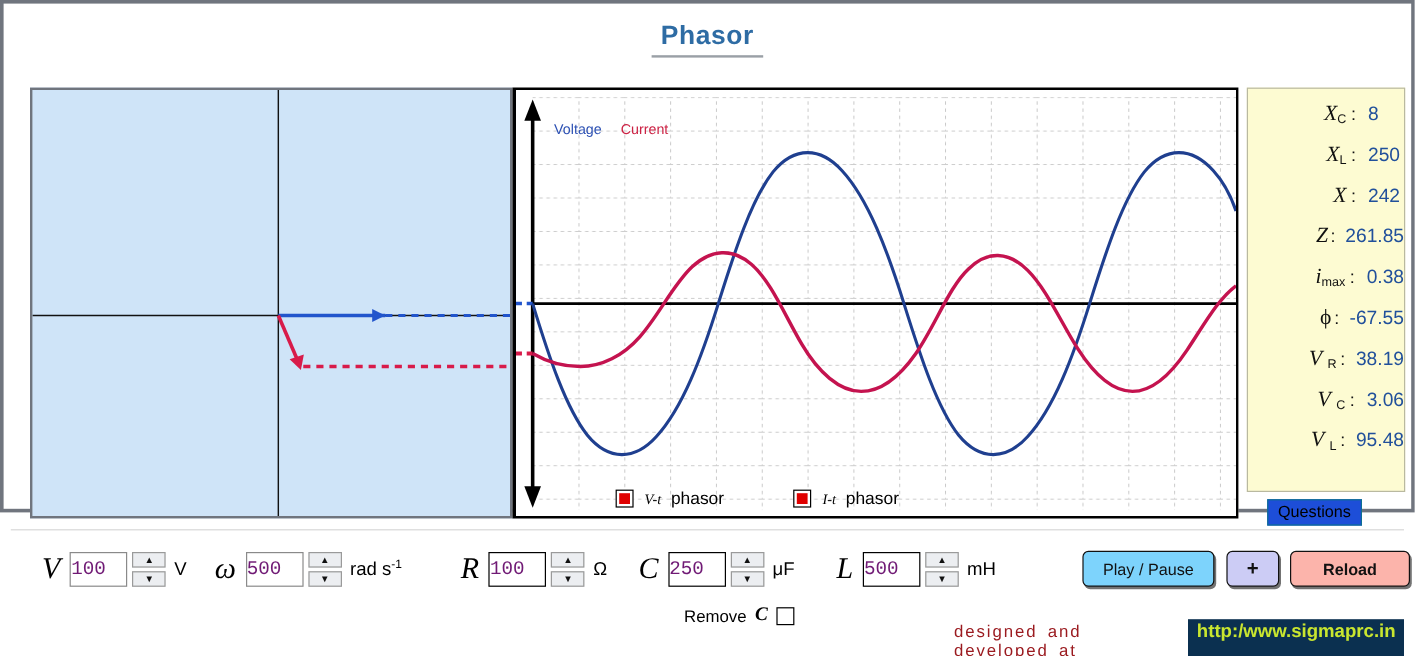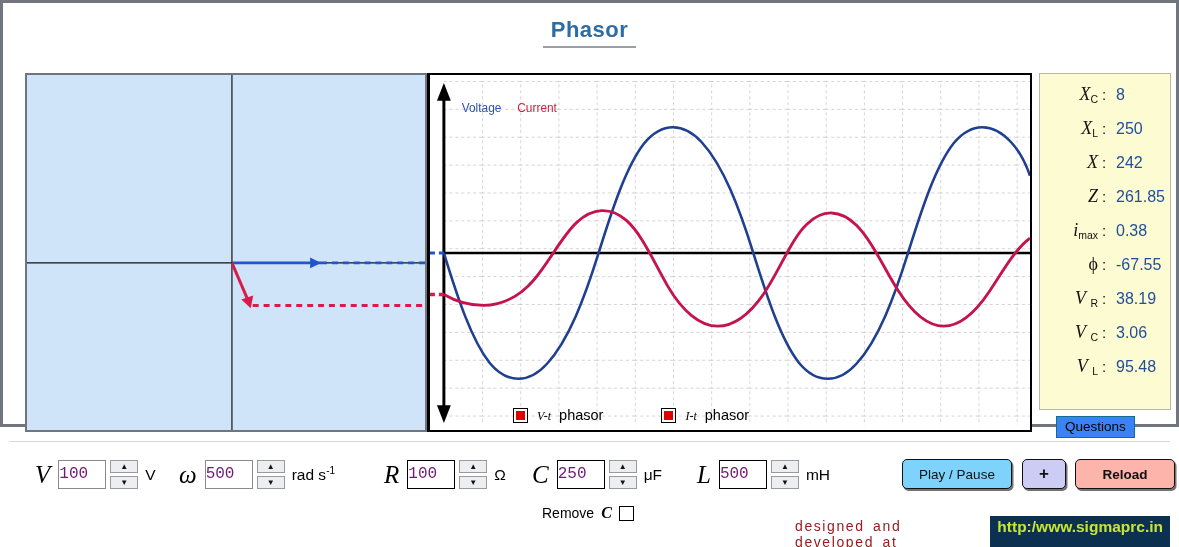--- a/index.html
+++ b/index.html
@@ -75,20 +75,21 @@
     position: absolute; left: 1036px; top: 70px;
     width: 132px; height: 337px;
     background: #fdfbd2;
     border: 1px solid #b9b9a0;
     padding-top: 10px;
   }
   .res-row {
     display: flex; align-items: baseline;
     height: 34px;
     padding-left: 6px;
+    margin-left: 24px;
   }
   .res-label {
     width: 52px; text-align: right;
     font-family: "Liberation Serif", serif;
     font-size: 18px; color: #111;
     white-space: nowrap;
   }
   .res-label .sym { font-style: italic; }
   .res-label sub {
     font-family: "Liberation Sans", sans-serif;
@@ -96,21 +97,21 @@
   }
   .res-colon { width: 12px; text-align: center; font-size: 15px; color: #111; }
   .res-val {
     margin-left: 6px;
     font-size: 16px; color: #21509b;
     white-space: nowrap;
   }
 
   #questions-btn {
     position: absolute; left: 1053px; top: 413px;
-    background: #3b82f6;
+    background: #1d4ed8;
     border: 1px solid #0d6f93;
     color: #000;
     font-size: 13.5px;
     padding: 2px 8px 3px 8px;
     cursor: pointer;
   }
 
   
   #controls {
     position: absolute; left: 6px; top: 438px;
@@ -146,21 +147,21 @@
     border: 1px solid #9a9a9a;
     background: #eceef1;
     display:flex; align-items:center; justify-content:center;
     font-size: 8px; color: #111; line-height: 1;
     cursor: pointer;
   }
   .unit { margin-left: 7px; font-size: 15.5px; color: #000; white-space: nowrap; }
   .unit sup { font-size: 10px; vertical-align: super; }
 
   #remove-c {
-    position: absolute; left: 533px; top: 62px;
+    position: absolute; left: 561px; top: 62px;
     display: flex; align-items: center; gap: 7px;
     font-size: 14px; color: #000;
   }
   #remove-c .ital { font-family:"Liberation Serif", serif; font-style: italic; font-weight:bold; font-size: 16px; }
   #remove-c .cbox { width: 15px; height: 15px; border: 1.6px solid #000; background: #fff; cursor: pointer; }
 
   .btn {
     position: absolute;
     border: 1.6px solid #111;
     border-radius: 5px;

